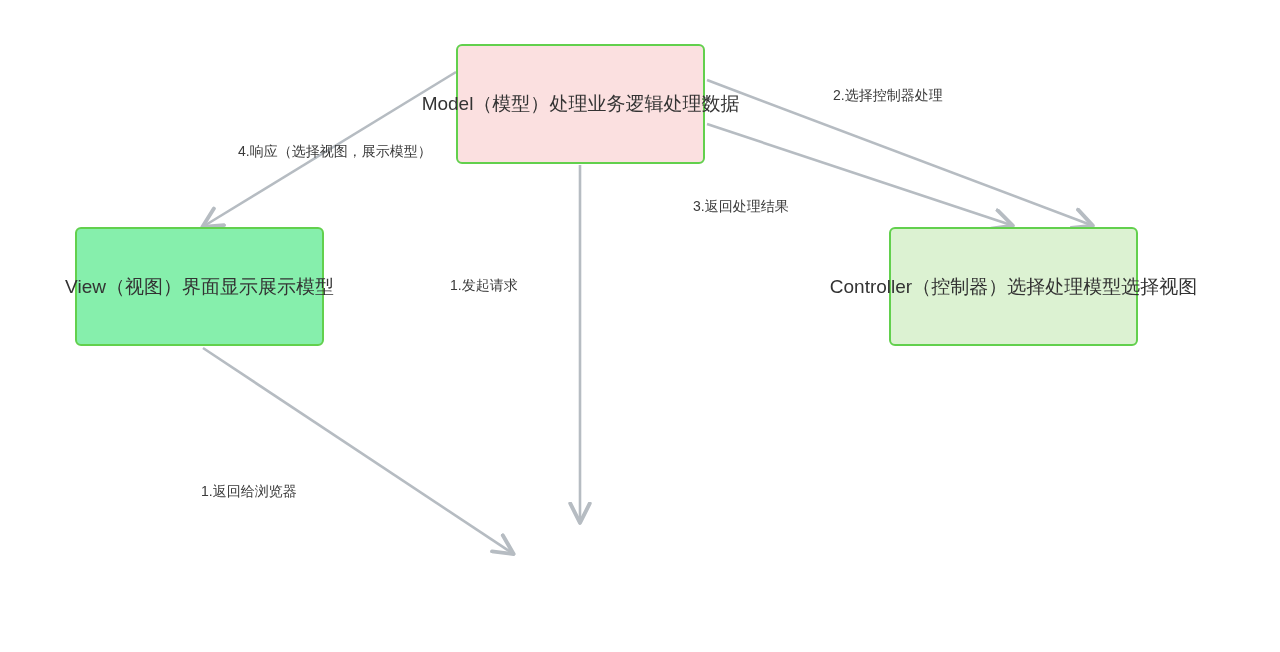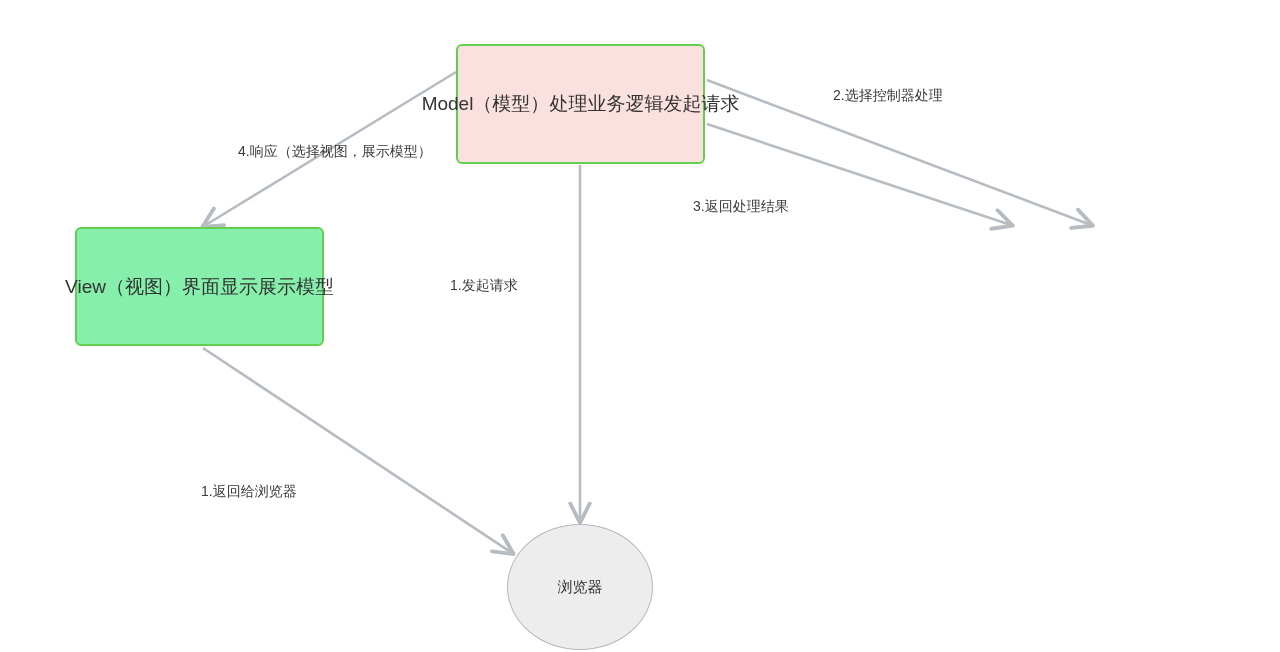--- a/index.html
+++ b/index.html
@@ -118,33 +118,35 @@
     <line x1="707" y1="124" x2="1011" y2="225" stroke="#b6bcc2" stroke-width="2.6" marker-end="url(#arrowhead)"></line>
 
     <line x1="456" y1="72" x2="204" y2="226" stroke="#b6bcc2" stroke-width="2.6" marker-end="url(#arrowhead)"></line>
 
     <line x1="203" y1="348" x2="512" y2="553" stroke="#b6bcc2" stroke-width="2.6" marker-end="url(#arrowhead)"></line>
   </svg>
 
   <div class="node" id="node-model">
     <div class="line title">Model（模型）</div>
     <div class="line">处理业务逻辑</div>
-    <div class="line">发起请求</div>
+    <div class="line">处理数据</div>
   </div>
 
   <div class="node" id="node-view">
     <div class="line title">View（视图）</div>
     <div class="line">界面显示</div>
     <div class="line">展示模型</div>
   </div>
 
+  <div class="node" id="node-controller">
+    <div class="line title">Controller（控制器）</div>
+    <div class="line">选择处理模型</div>
+    <div class="line">选择视图</div>
+  </div>
 
-  <div class="node" id="node-browser">
-    <div class="line">浏览器</div>
-  </div>
 
   <div class="edge-label" id="label-4">4.响应（选择视图，展示模型）</div>
   <div class="edge-label" id="label-2">2.选择控制器处理</div>
   <div class="edge-label" id="label-3">3.返回处理结果</div>
   <div class="edge-label" id="label-1">1.发起请求</div>
   <div class="edge-label" id="label-5">1.返回给浏览器</div>
 
 </div>
 
 </body></html>

